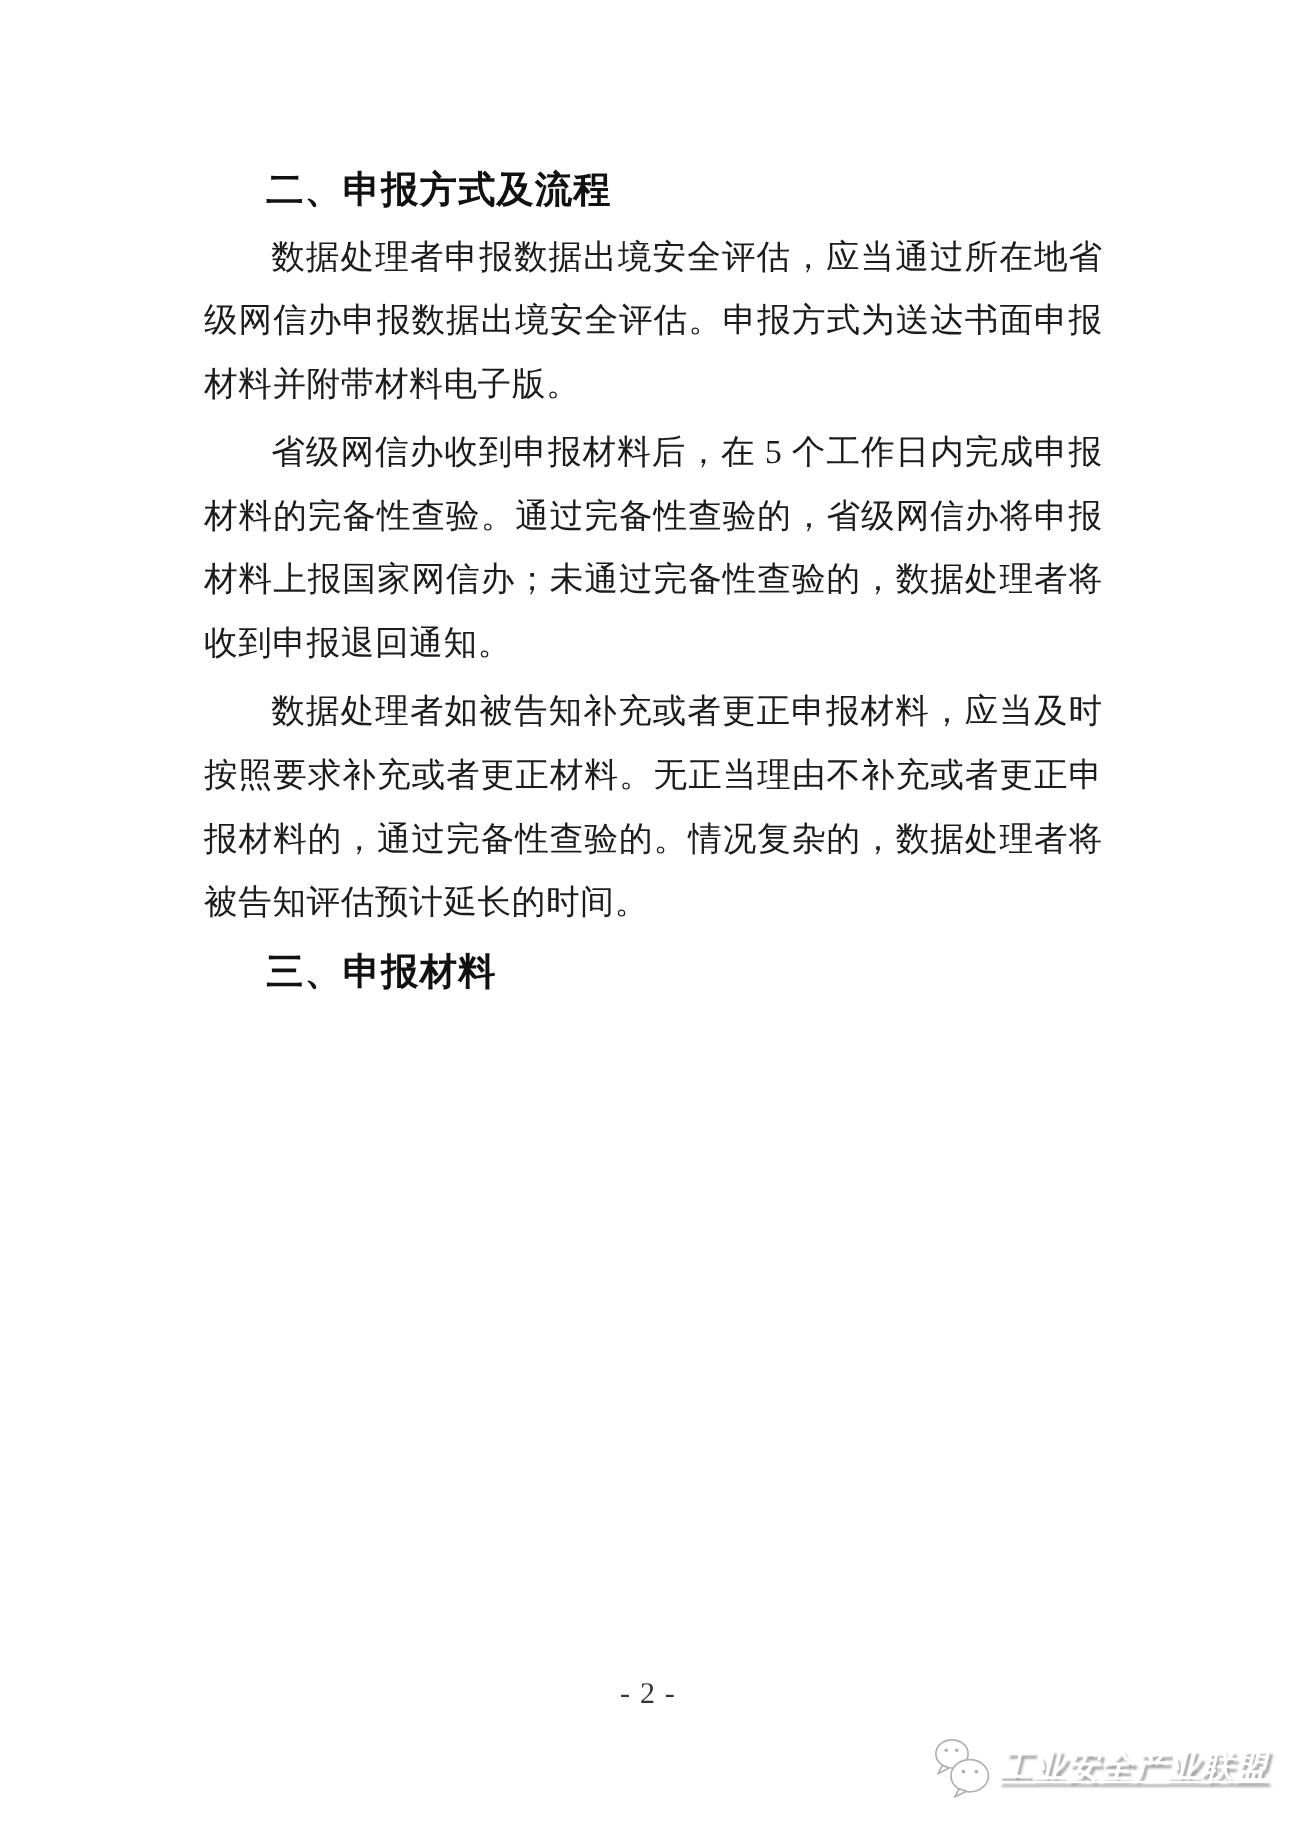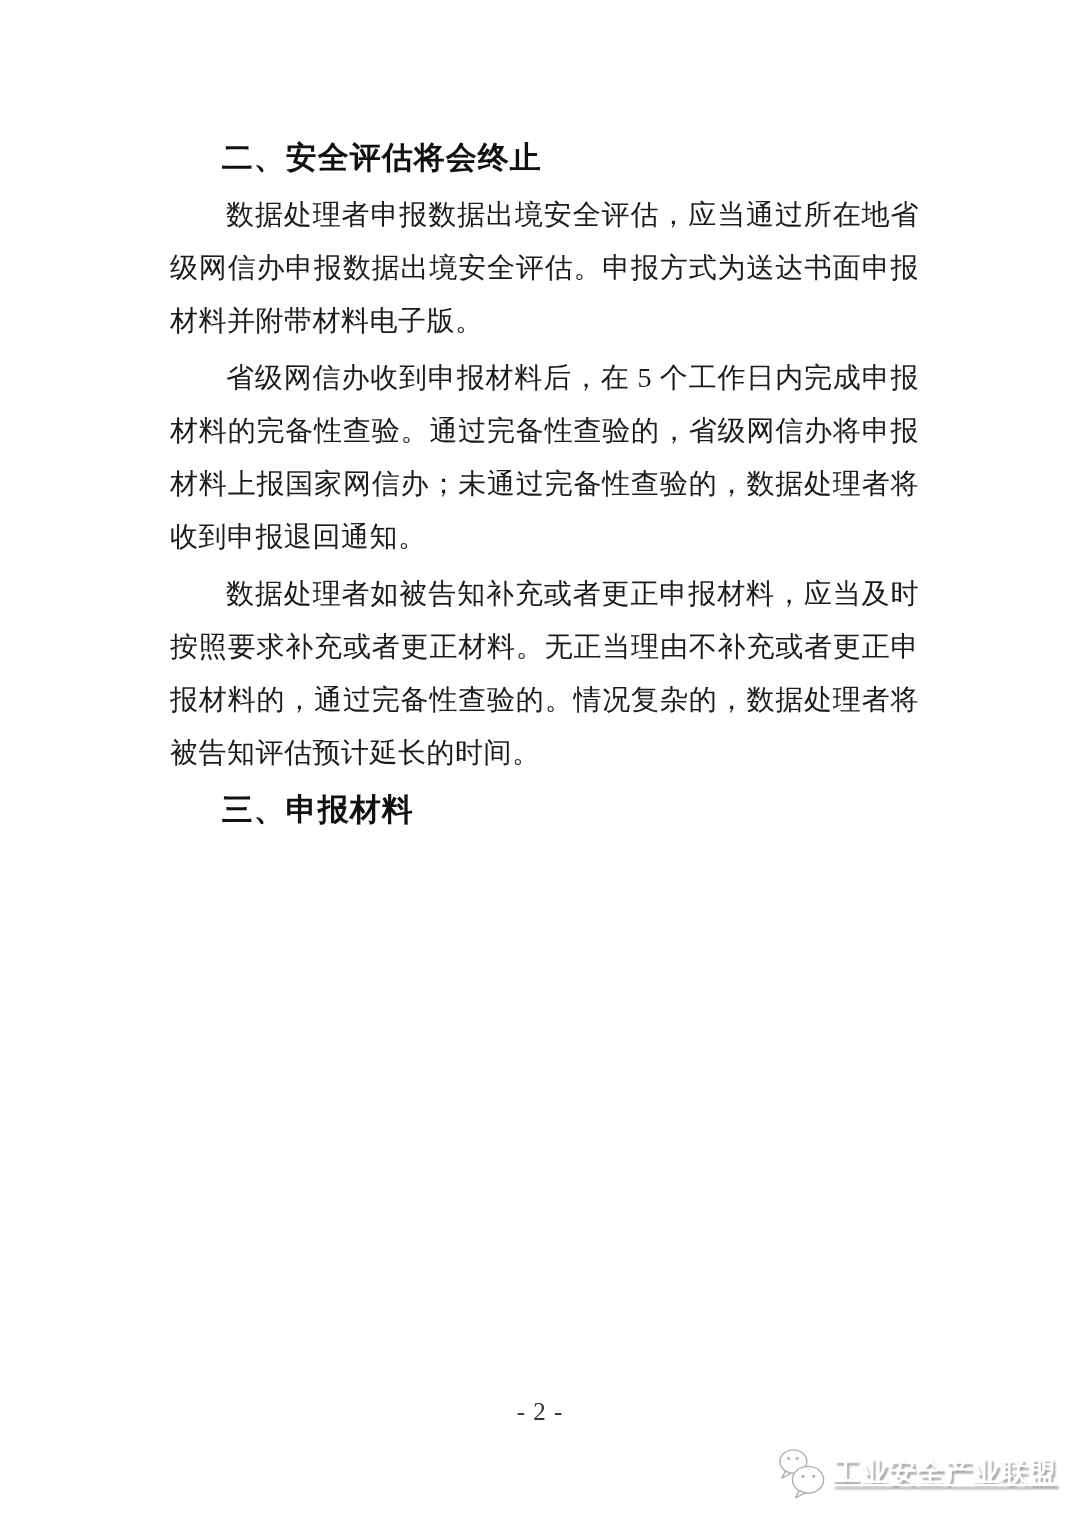--- a/index.html
+++ b/index.html
@@ -50,20 +50,21 @@
     letter-spacing: 1px;
     color: #333333;
   }
   .watermark {
     position: absolute;
     left: 776px;
     top: 1444px;
     display: flex;
     align-items: center;
     gap: 5px;
+    font-style: italic;
   }
   .watermark .wm-text {
     font-family: "Liberation Sans", "DejaVu Sans", sans-serif;
     font-size: 27px;
     font-weight: 700;
     letter-spacing: 1px;
     color: #ffffff;
     text-shadow: 2px 3px 2px #a6a6a6;
     text-decoration: underline;
     text-decoration-thickness: 2px;
@@ -71,21 +72,21 @@
     white-space: nowrap;
   }
   .wm-icon-svg {
     display: block;
   }
 </style>
 </head>
 <body>
 
 <div class="doc-content">
-  <h2>二、安全评估将会终止</h2>
+  <h2>二、申报方式及流程</h2>
   <p>数据处理者申报数据出境安全评估，应当通过所在地省级网信办申报数据出境安全评估。申报方式为送达书面申报材料并附带材料电子版。</p>
   <p>省级网信办收到申报材料后，在 5 个工作日内完成申报材料的完备性查验。通过完备性查验的，省级网信办将申报材料上报国家网信办；未通过完备性查验的，数据处理者将收到申报退回通知。</p>
   <p>数据处理者如被告知补充或者更正申报材料，应当及时按照要求补充或者更正材料。无正当理由不补充或者更正申报材料的，通过完备性查验的。情况复杂的，数据处理者将被告知评估预计延长的时间。</p>
   <h2>三、申报材料</h2>
 </div>
 
 <div class="page-footer">- 2 -</div>
 
 <div class="watermark">
   <span>

